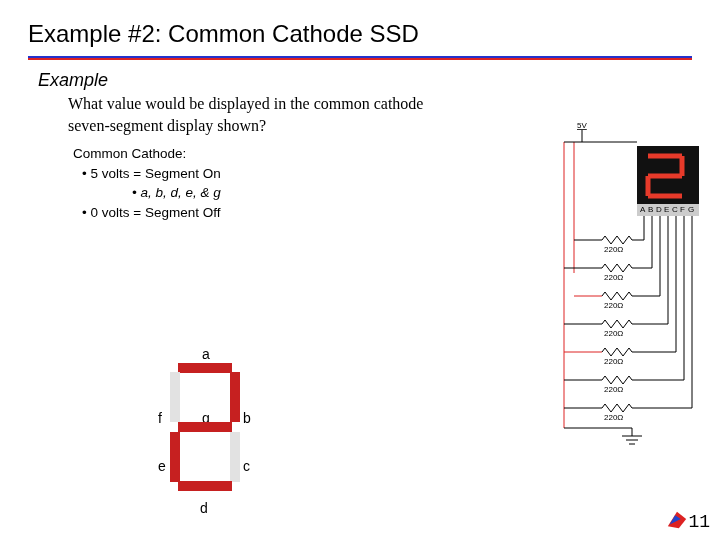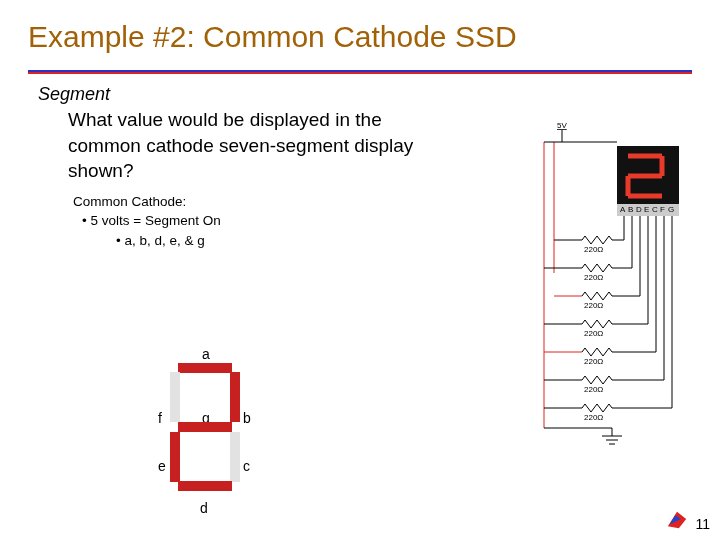--- a/index.html
+++ b/index.html
@@ -1,65 +1,66 @@
 <!DOCTYPE html>
 <html><head>
 <meta charset="utf-8">
 <style>
   * { box-sizing: border-box; margin: 0; padding: 0; }
   body { width: 720px; height: 540px; background: #fff; font-family: Arial, sans-serif; position: relative; overflow: hidden; }
   .slide { padding: 20px 28px 0 28px; position: relative; height: 100%; }
-  .title { font-size: 30px; font-weight: 400; color: #a16207; margin-bottom: 16px; }
+  .title { font-size: 24px; font-weight: 400; color: #000000; margin-bottom: 8px; }
   .title-underline { height: 4px; background: linear-gradient(to bottom, #2433cc 50%, #d22 50%); width: 664px; margin-bottom: 10px; }
   .sect { font-size: 18px; font-style: italic; margin: 4px 0 2px 10px; }
-  .body-text { font-size: 19px; margin: 0 0 8px 40px; line-height: 1.35; max-width: 380px; }
+  .body-text { font-size: 16px; margin: 0 0 8px 40px; line-height: 1.35; max-width: 380px; font-family: Liberation Serif, serif; }
   .sol-block { font-size: 13.5px; margin: 0 0 8px 40px; line-height: 1.45; }
   .sol-block .l1 { margin-left: 5px; }
   .sol-block .l2 { margin-left: 14px; }
-  .sol-block .l3 { margin-left: 48px; }
+  .sol-block .l3 { margin-left: 64px; font-style: italic; }
   
   .ssd-wrap { position: absolute; left: 130px; top: 348px; width: 150px; height: 170px; }
   .ssd-lbl { position: absolute; font-size: 14px; font-family: Arial; }
   .la { left: 72px; top: -2px; }
   .lf { left: 28px; top: 62px; }
   .lg { left: 72px; top: 62px; }
   .lb { left: 113px; top: 62px; }
   .le { left: 28px; top: 110px; }
   .lc { left: 113px; top: 110px; }
   .ld { left: 70px; top: 152px; }
   .seg { position: absolute; background: #c62020; }
   .seg.off { background: #e2e2e2; }
   .sa { left: 48px; top: 15px; width: 54px; height: 10px; }
   .sb { left: 100px; top: 24px; width: 10px; height: 50px; }
   .sc { left: 100px; top: 84px; width: 10px; height: 50px; }
   .sd { left: 48px; top: 133px; width: 54px; height: 10px; }
   .se { left: 40px; top: 84px; width: 10px; height: 50px; }
   .sf { left: 40px; top: 24px; width: 10px; height: 50px; }
   .sg { left: 48px; top: 74px; width: 54px; height: 10px; }
   
-  .circuit { position: absolute; right: 28px; top: 118px; width: 220px; height: 330px; }
+  .circuit { position: absolute; right: 8px; top: 118px; width: 220px; height: 330px; }
   .circuit text { font-family: Arial; font-size: 8px; }
-  .pagenum { position: absolute; right: 10px; bottom: 8px; font-size: 14px; }
+  .pagenum { position: absolute; right: 10px; bottom: 8px; font-size: 18px; font-family: Liberation Mono, monospace; }
   .logo { position: absolute; right: 32px; bottom: 6px; }
   .logo svg { width: 22px; height: 22px; }
 </style>
 </head>
 <body>
 
 <div class="slide">
   <div class="title">Example #2: Common Cathode SSD</div>
   <div class="title-underline"></div>
 
-  <div class="sect">Segment</div>
+  <div class="sect">Example</div>
   <div class="body-text">What value would be displayed in the common cathode seven-segment display shown?</div>
 
   <div class="sol-block">
     <div class="l1">Common Cathode:</div>
     <div class="l2">•   5 volts = Segment On</div>
     <div class="l3">•   a, b, d, e, &amp; g</div>
+    <div class="l2">•   0 volts = Segment Off</div>
   </div>
 
   <div class="ssd-wrap">
     <div class="ssd-lbl la">a</div>
     <div class="ssd-lbl lf">f</div>
     <div class="ssd-lbl lg">g</div>
     <div class="ssd-lbl lb">b</div>
     <div class="ssd-lbl le">e</div>
     <div class="ssd-lbl lc">c</div>
     <div class="ssd-lbl ld">d</div>

